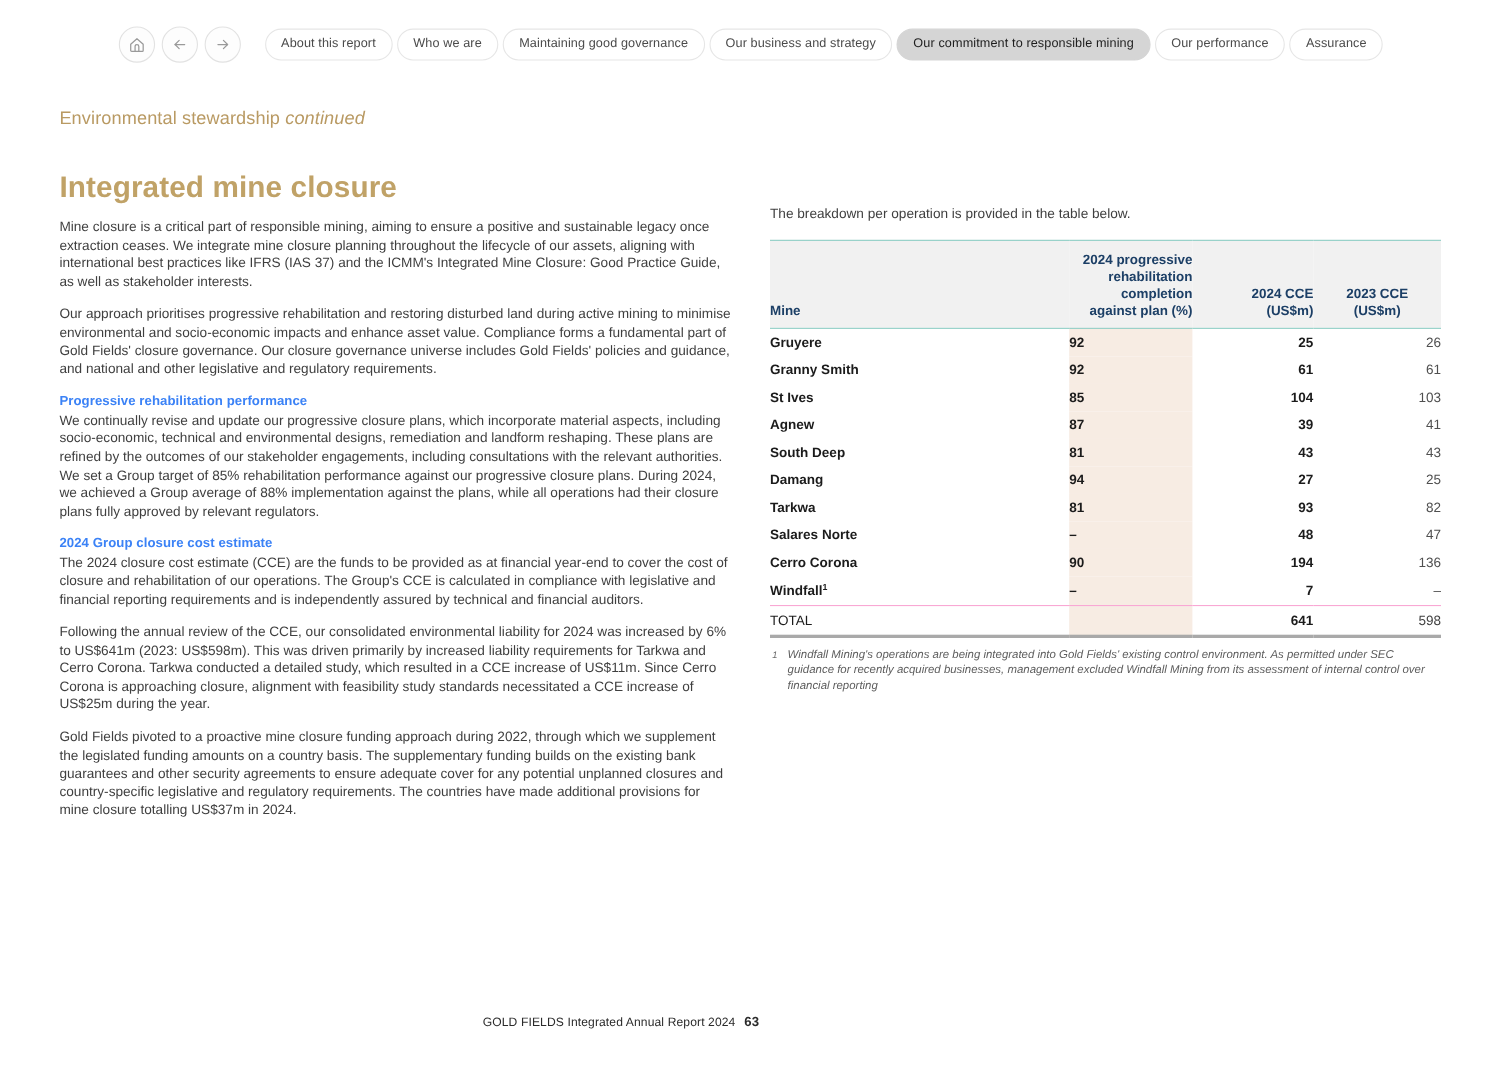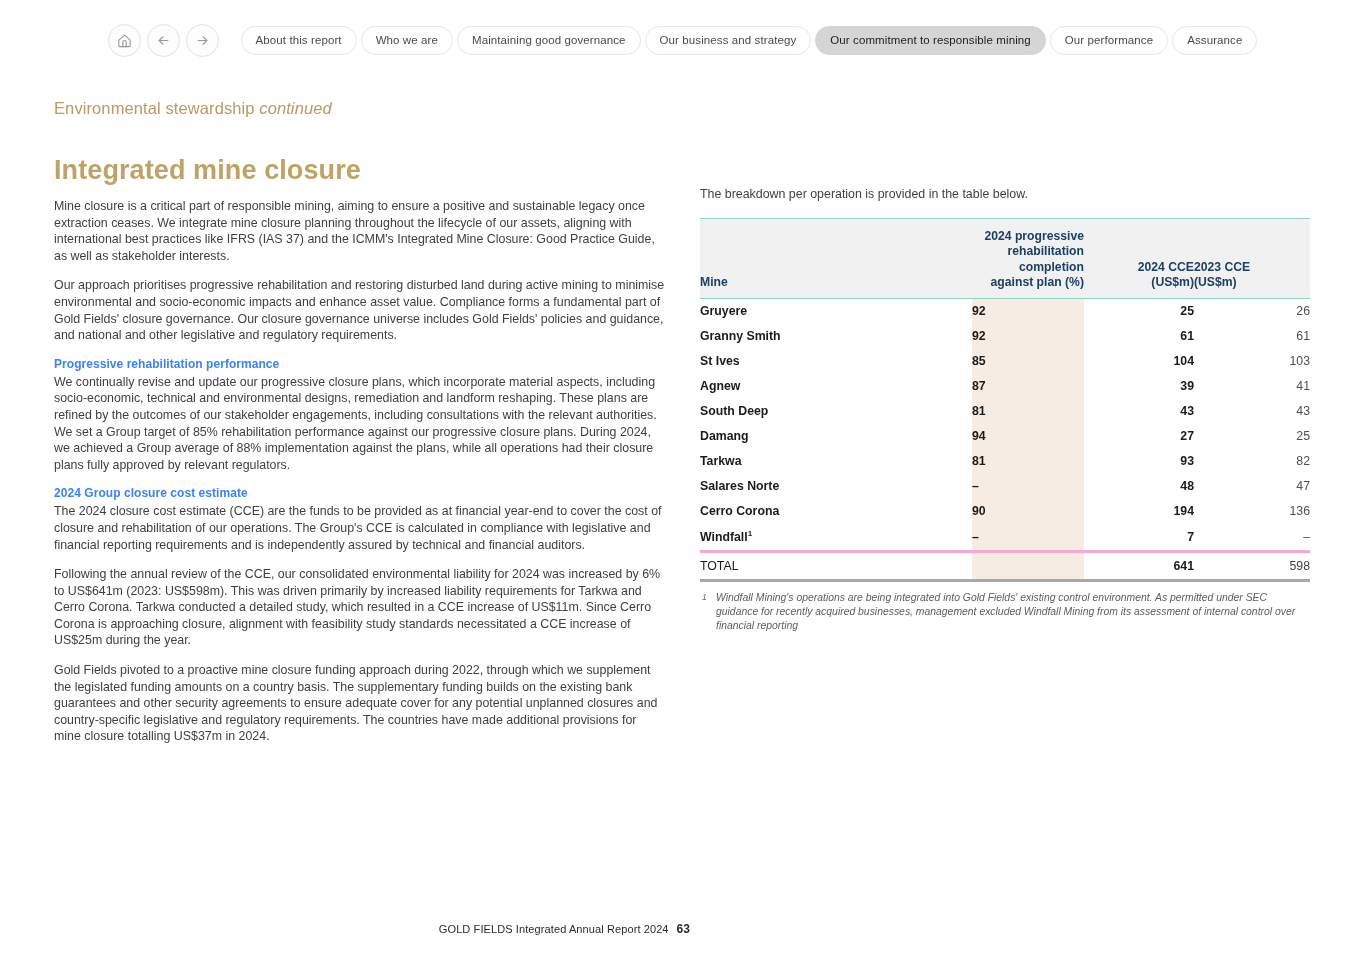--- a/index.html
+++ b/index.html
@@ -146,21 +146,21 @@
     color: #1c3f66;
     font-size: 12.2px;
     font-weight: bold;
     line-height: 15.6px;
     vertical-align: bottom;
     padding: 10px 0 7px 0;
   }
   th.c-mine  { text-align: left; padding-left: 6px; width: 272px; }
   th.c-rehab { text-align: right; padding-right: 10px; width: 112px; }
   th.c-2024  { text-align: right; padding-right: 12px; width: 110px; }
-  th.c-2023  { text-align: left; padding-right: 4px;  width: 116px; }
+  th.c-2023  { text-align: center; padding-right: 4px;  width: 116px; }
 
   table.data tbody td {
     font-size: 12.3px;
     padding: 5.5px 0;
     height: 23px;
   }
   td.c-mine {
     text-align: left;
     padding-left: 6px;
     font-weight: bold;
@@ -180,21 +180,21 @@
     color: #1b1b1b;
   }
   td.c-2023 {
     text-align: right;
     padding-right: 4px;
     font-weight: normal;
     color: #4f4f4f;
   }
 
   tbody tr.total-row td {
-    border-top: 3px solid #f9a8d4;
+    border-top: 1px solid #f9a8d4;
     border-bottom: 3px solid #a9a9a9;
     padding-top: 6px;
     padding-bottom: 6px;
   }
   tbody tr.total-row td.c-mine { font-weight: normal; }
   tbody tr.total-row td.c-2023 { font-weight: normal; color: #3f3f3f; }
 
   sup.fn {
     font-size: 8px;
     vertical-align: super;

